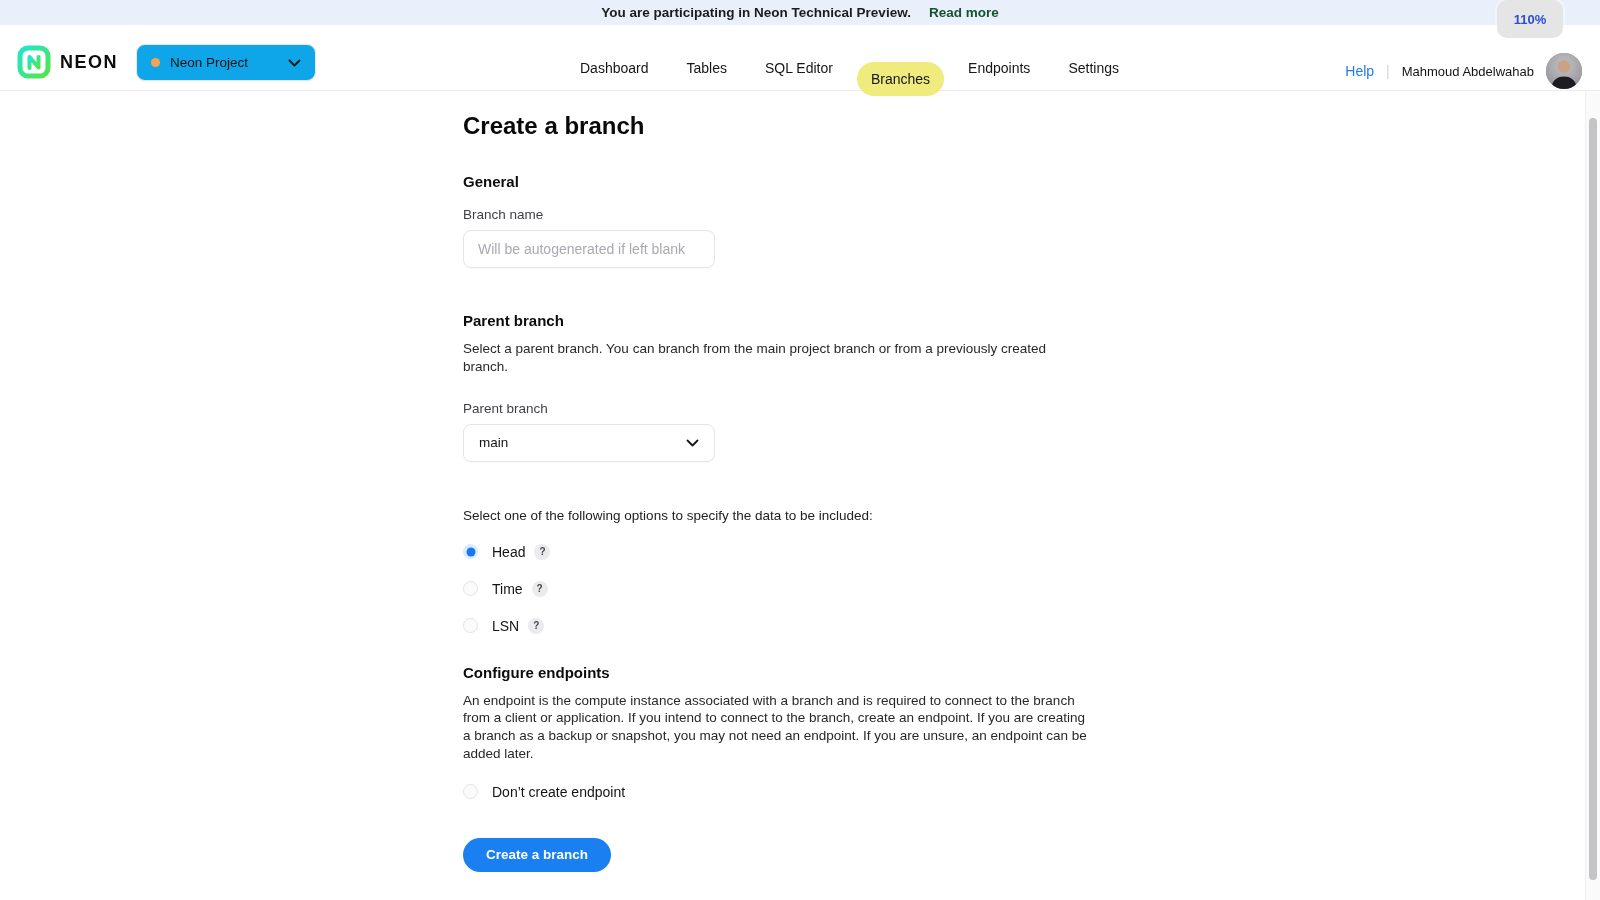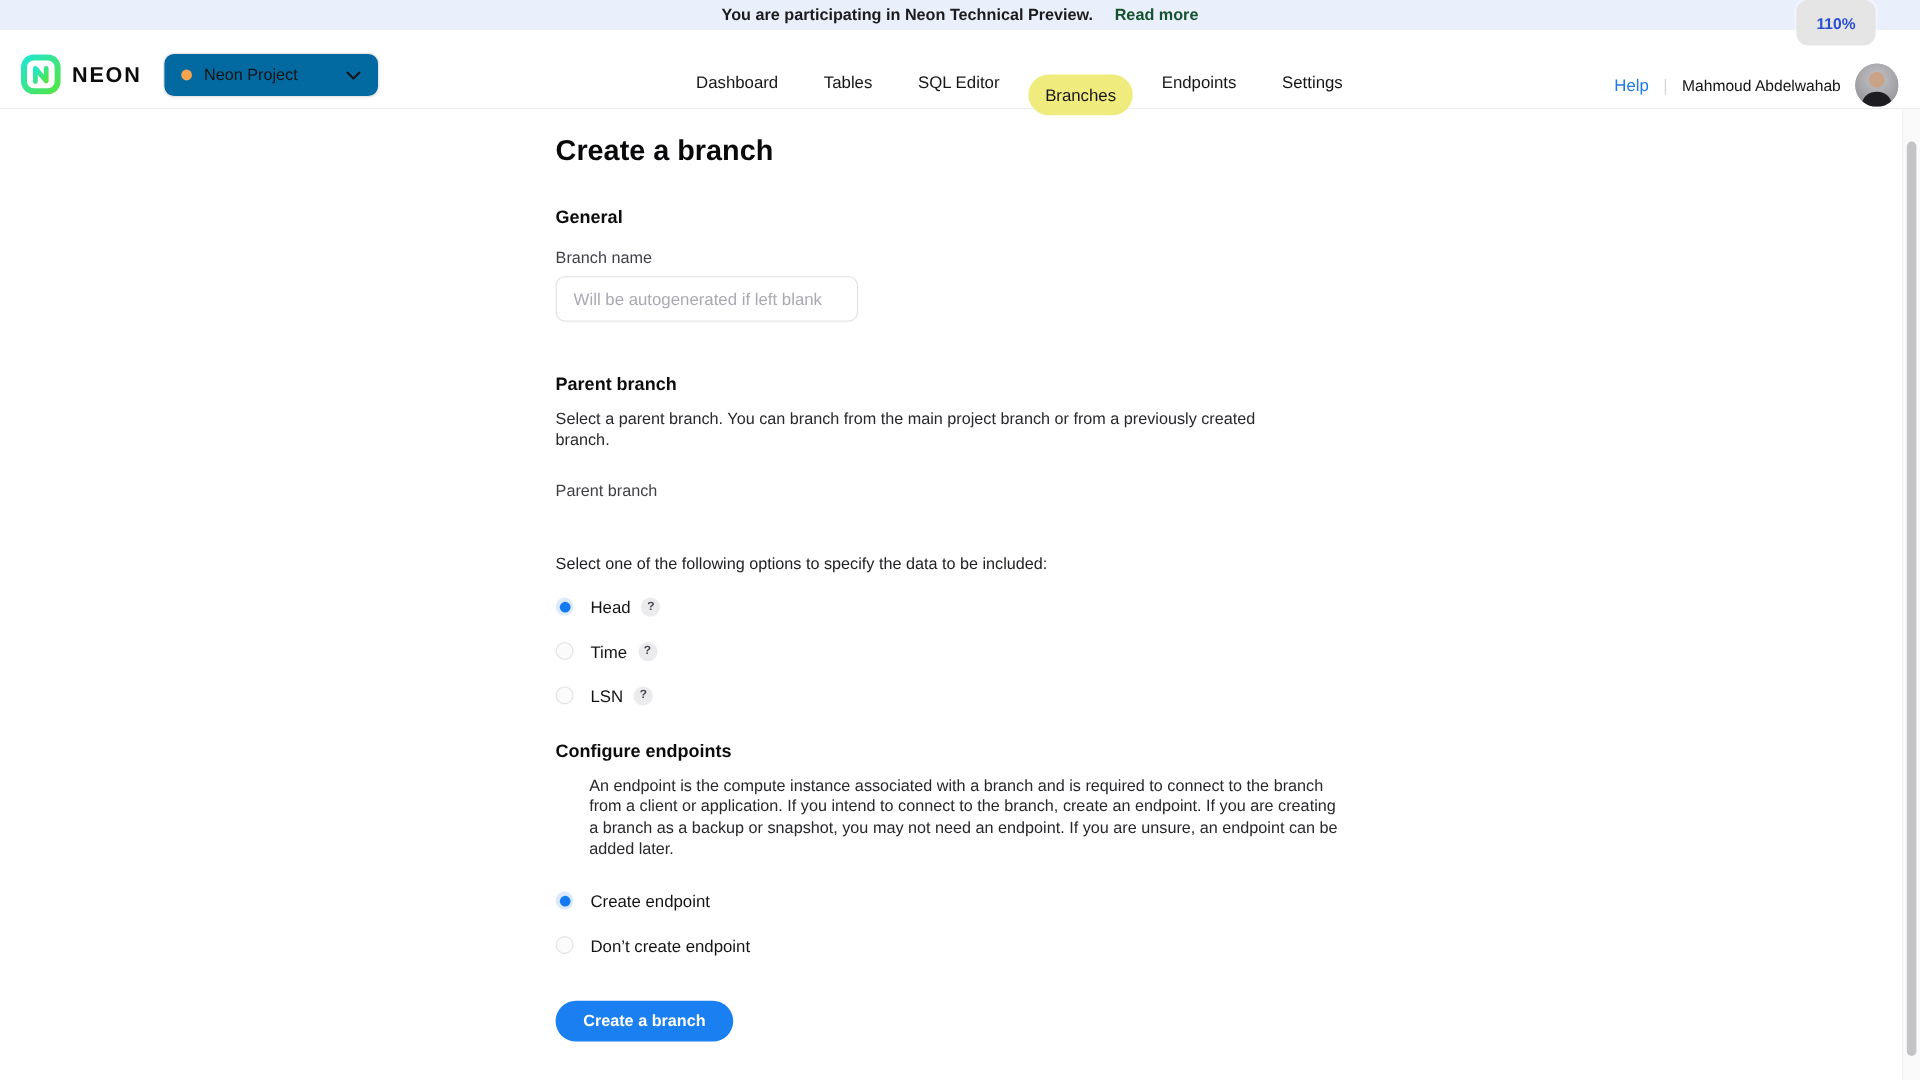--- a/index.html
+++ b/index.html
@@ -32,21 +32,21 @@
     background:#ffffff; border-bottom:1px solid #ededed; z-index:3;
   }
   .brand {
     position:absolute; left:17px; top:11px; display:flex; align-items:center; gap:9px;
     cursor:pointer;
   }
   .wordmark { font-size:18px; font-weight:800; letter-spacing:1.5px; color:#0c0c0d; }
 
   .project-select {
     position:absolute; left:136px; top:10px; width:180px; height:37px;
-    background:#0369a1; border:1px solid #e7e7ea; border-radius:9px;
+    background:#0ea5e9; border:1px solid #e7e7ea; border-radius:9px;
     box-shadow:0 1px 2px rgba(0,0,0,0.04);
     display:flex; align-items:center; gap:10px; padding:0 14px;
     font-family:inherit; font-size:13.5px; color:#141414; cursor:pointer;
   }
   .project-select .dot { width:9px; height:9px; border-radius:50%; background:#f6a44e; flex:0 0 auto; }
   .project-select .sel-label { flex:1; text-align:left; }
 
   nav {
     position:absolute; left:566px; top:0; height:67px;
     display:flex; align-items:center; gap:10px;
@@ -111,21 +111,21 @@
     width:9px; height:9px; border-radius:50%; background:#157af2;
   }
   .radio-label { margin-left:14px; font-size:14px; color:#141416; }
   .help-badge {
     margin-left:9px; width:16px; height:16px; border-radius:50%;
     background:#ebebee; color:#46464d; font-size:10px; font-weight:700;
     display:flex; align-items:center; justify-content:center; cursor:pointer;
   }
 
   .endpoints-heading { margin-top:30px; }
-  .endpoints-desc { width:632px;margin-left:28px; }
+  .endpoints-desc { width:632px; }
   .endpoint-first { margin-top:26px; }
 
   .actions {
     margin-top:38px; width:630px;
     display:flex; align-items:center; justify-content:space-between;
   }
   .submit-btn {
     height:34px; padding:0 23px; border:none; border-radius:17px;
     background:#1a7ff0; color:#ffffff; font-family:inherit;
     font-size:13.5px; font-weight:700; cursor:pointer;
@@ -212,20 +212,28 @@
 
   
   <h2 class="section-heading general-heading">General</h2>
   <label class="field-label">Branch name</label>
   <input class="text-input" type="text" placeholder="Will be autogenerated if left blank" style="">
 
   
   <h2 class="section-heading parent-heading">Parent branch</h2>
   <p class="section-desc">Select a parent branch. You can branch from the main project branch or from a previously created branch.</p>
   <label class="field-label" style="margin-top:25px;">Parent branch</label>
+  <div class="select-box">
+    <span>main</span>
+    <span style="display:flex;">
+      <svg width="13" height="8" viewBox="0 0 13 8">
+          <path d="M1.5 1.5 L6.5 6.5 L11.5 1.5" fill="none" stroke="#17171a" stroke-width="1.8" stroke-linecap="round" stroke-linejoin="round"></path>
+        </svg>
+    </span>
+  </div>
 
   
   <p class="options-prompt">Select one of the following options to specify the data to be included:</p>
 
   <div class="radio-row">
     <span class="radio checked"></span>
     <span class="radio-label">Head</span>
     <span class="help-badge">?</span>
   </div>
   <div class="radio-row">
@@ -236,24 +244,20 @@
   <div class="radio-row">
     <span class="radio"></span>
     <span class="radio-label">LSN</span>
     <span class="help-badge">?</span>
   </div>
 
   
   <h2 class="section-heading endpoints-heading">Configure endpoints</h2>
   <p class="section-desc endpoints-desc">An endpoint is the compute instance associated with a branch and is required to connect to the branch from a client or application. If you intend to connect to the branch, create an endpoint. If you are creating a branch as a backup or snapshot, you may not need an endpoint. If you are unsure, an endpoint can be added later.</p>
 
-  <div class="radio-row endpoint-first">
-    <span class="radio checked"></span>
-    <span class="radio-label">Create endpoint</span>
-  </div>
   <div class="radio-row">
     <span class="radio"></span>
     <span class="radio-label">Don’t create endpoint</span>
   </div>
 
   
   <div class="actions">
     <button class="submit-btn">Create a branch</button>
 
   </div>

